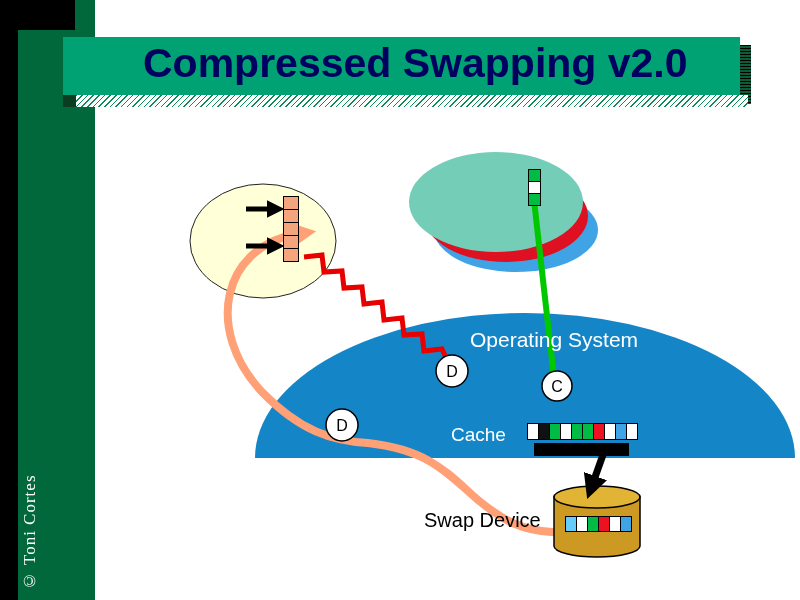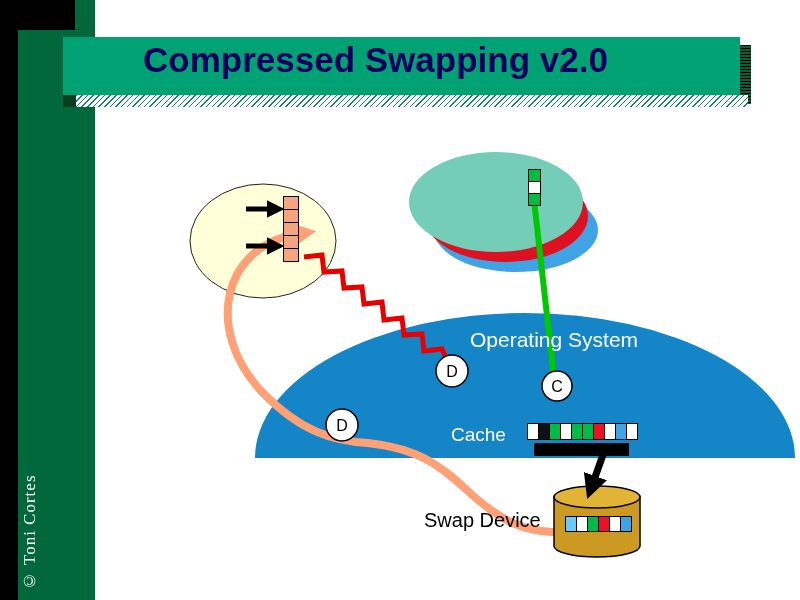--- a/index.html
+++ b/index.html
@@ -17,21 +17,21 @@
     left:20px;top:460px;height:130px;width:24px;
     writing-mode:vertical-rl;transform:rotate(180deg);
     color:#ffffff;font-family:"Liberation Serif", serif;font-size:17px;
     letter-spacing:1px;white-space:nowrap;
   }
 
   
   #banner{left:63px;top:37px;width:677px;height:58px;background:#00a173;z-index:2;}
   #slide-title{
     position:absolute;left:80px;top:3px;
-    color:#000060;font-size:35px;font-weight:bold;white-space:nowrap;
+    color:#000060;font-size:41px;font-weight:bold;white-space:nowrap;
   }
   #banner-shadow{
     left:740px;top:45px;width:11px;height:59px;z-index:2;
     background:repeating-linear-gradient(180deg,#000000 0 1px,#0e5c36 1px 3px);
   }
   #banner-hatch{
     left:76px;top:95px;width:672px;height:12px;z-index:2;
     background:repeating-linear-gradient(135deg,#0e8a57 0 1px,#ffffff 1px 4px);
   }
   #hatch-block{left:63px;top:95px;width:13px;height:12px;background:#0b3d23;z-index:2;}

